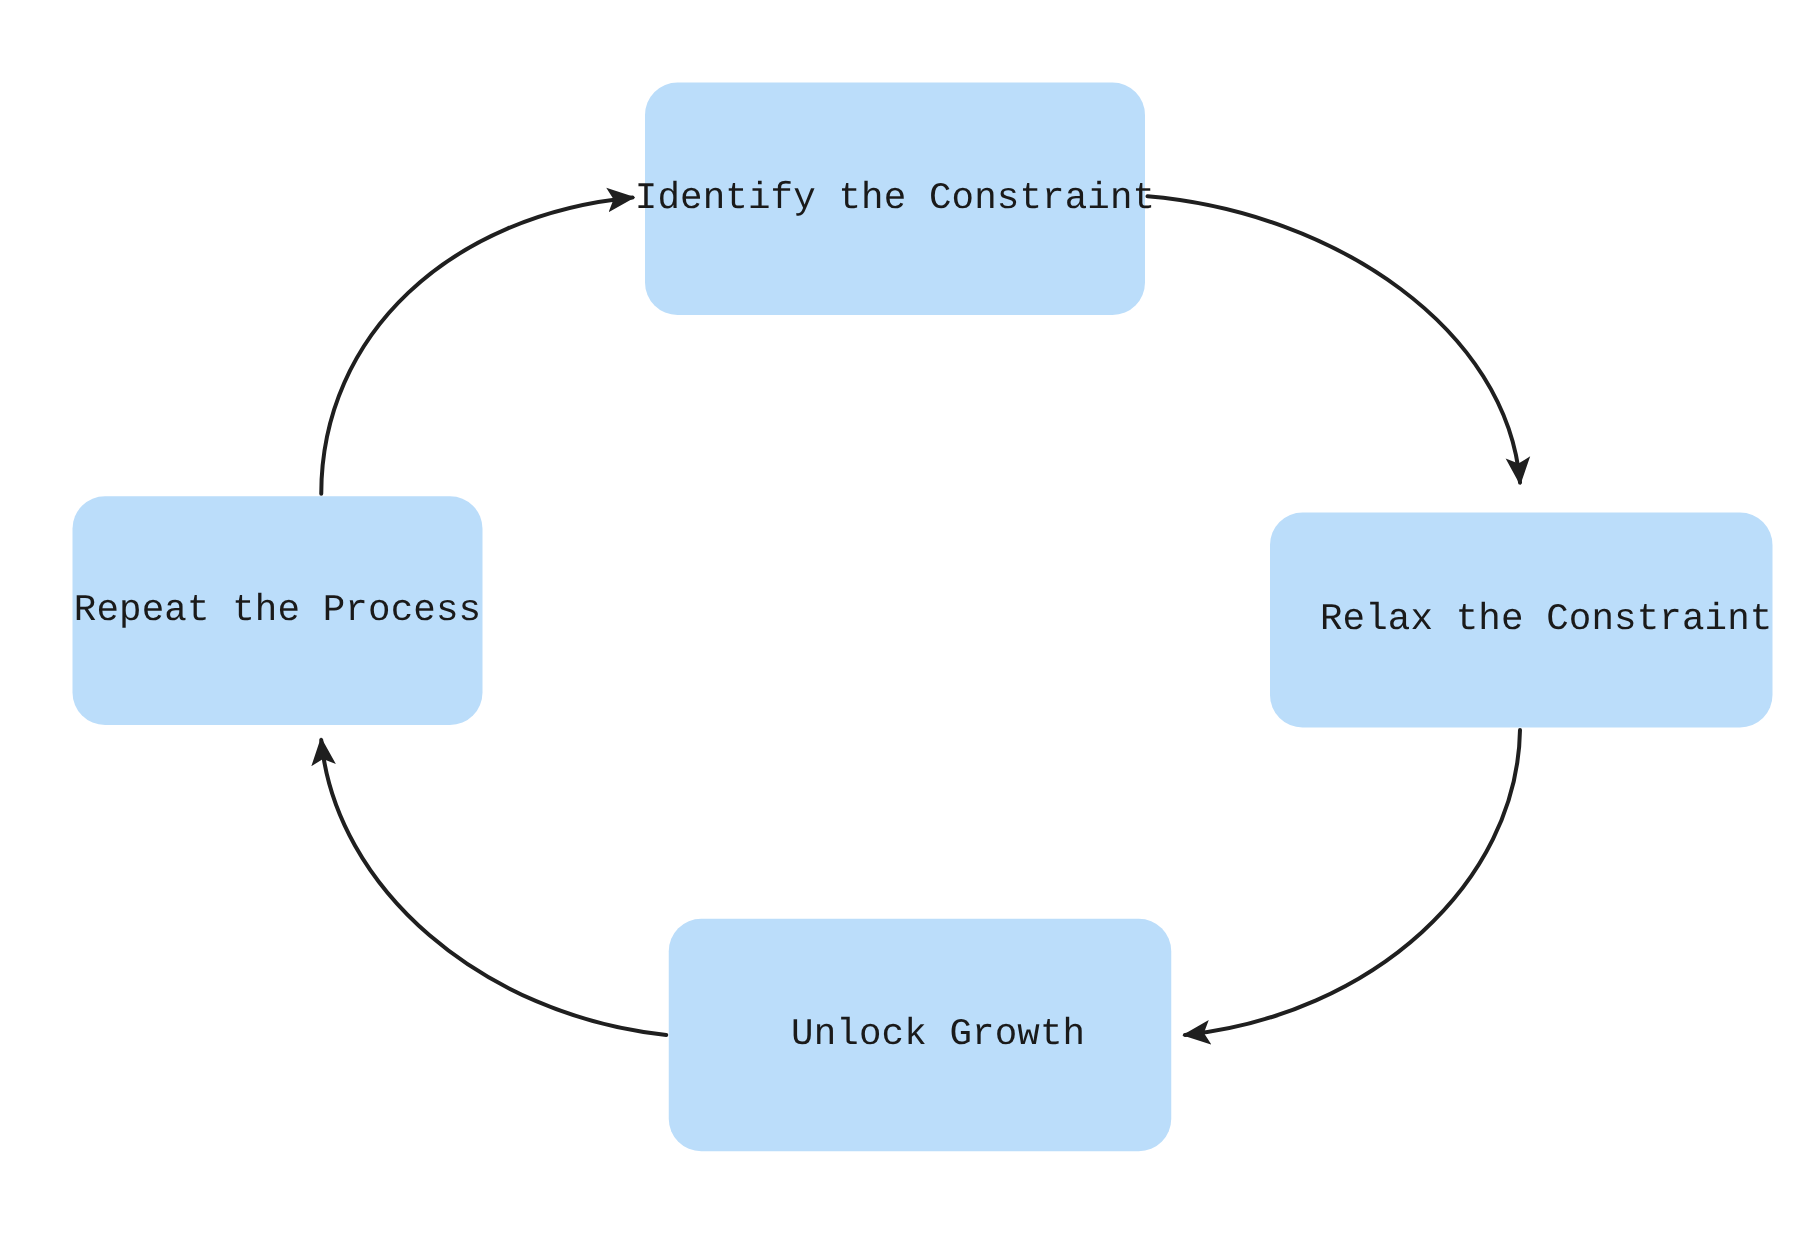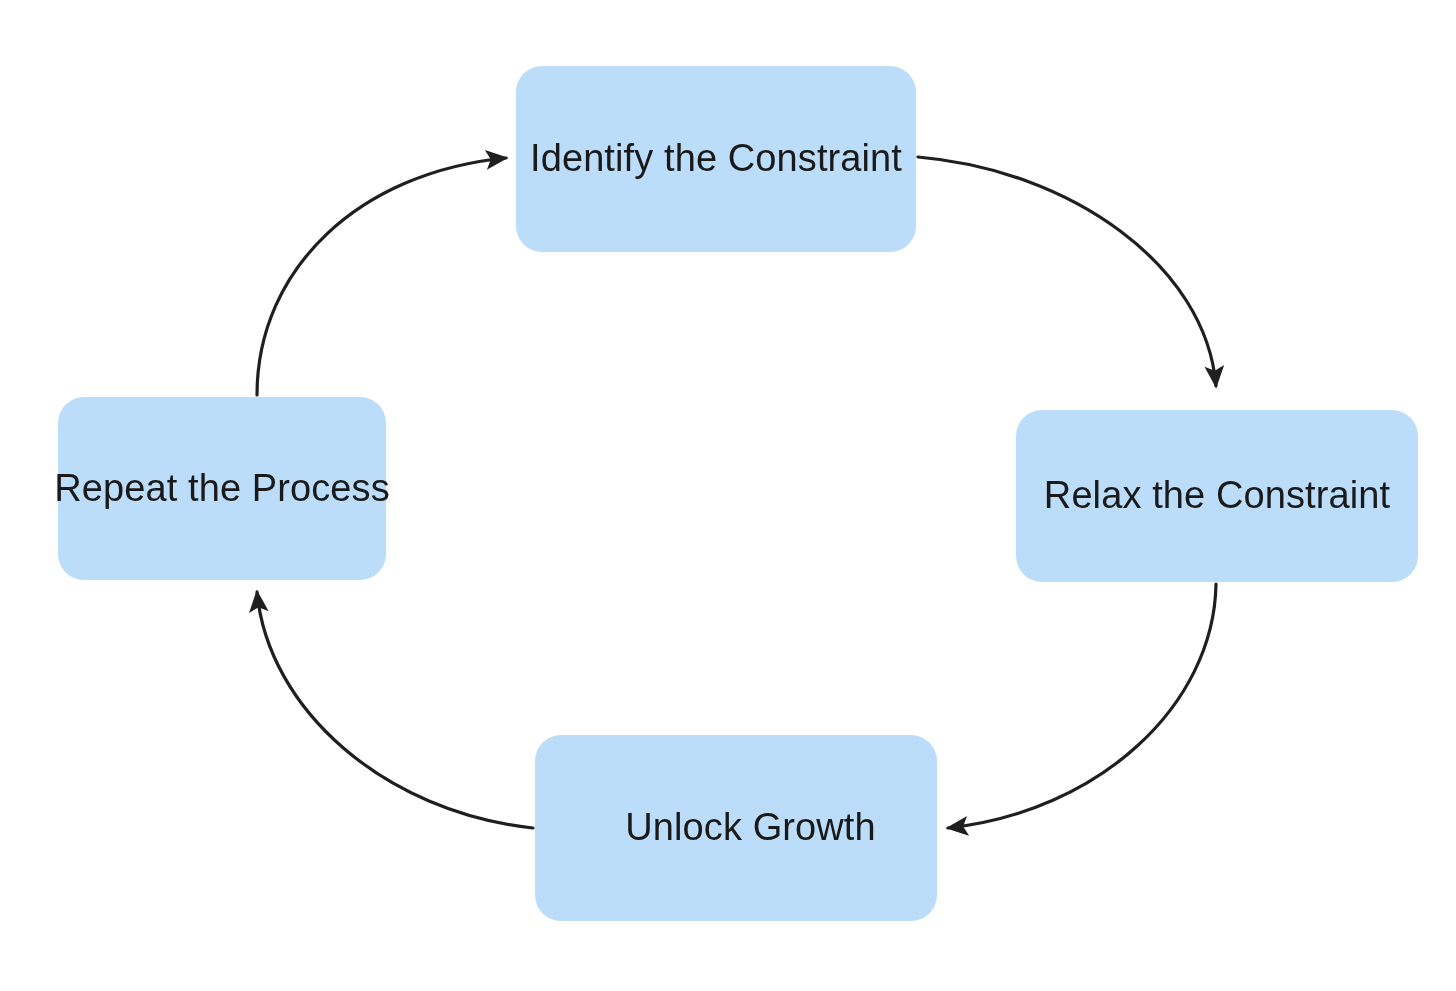--- a/index.html
+++ b/index.html
@@ -30,39 +30,40 @@
   .node {
     position: absolute;
     background: #bbddfa;
     border-radius: 26px;
     display: flex;
     align-items: center;
     justify-content: center;
     box-sizing: border-box;
   }
   .node-label {
-    font-family: Liberation Sans, sans-serif;
-    font-size: 38px;
+    font-family: Liberation Mono, monospace;
+    font-size: 30px;
     font-weight: 400;
     color: #1a1a1a;
     line-height: 1.2;
     white-space: nowrap;
     letter-spacing: 0.1px;
   }
   #node-identify {
     left: 516px;
     top: 66px;
     width: 400px;
     height: 186px;
   }
   #node-relax {
     left: 1016px;
     top: 410px;
     width: 402px;
     height: 172px;
+    justify-content: flex-end;
   }
   #node-unlock {
     left: 535px;
     top: 735px;
     width: 402px;
     height: 186px;
     padding-left: 29px;
   }
   #node-repeat {
     left: 58px;

